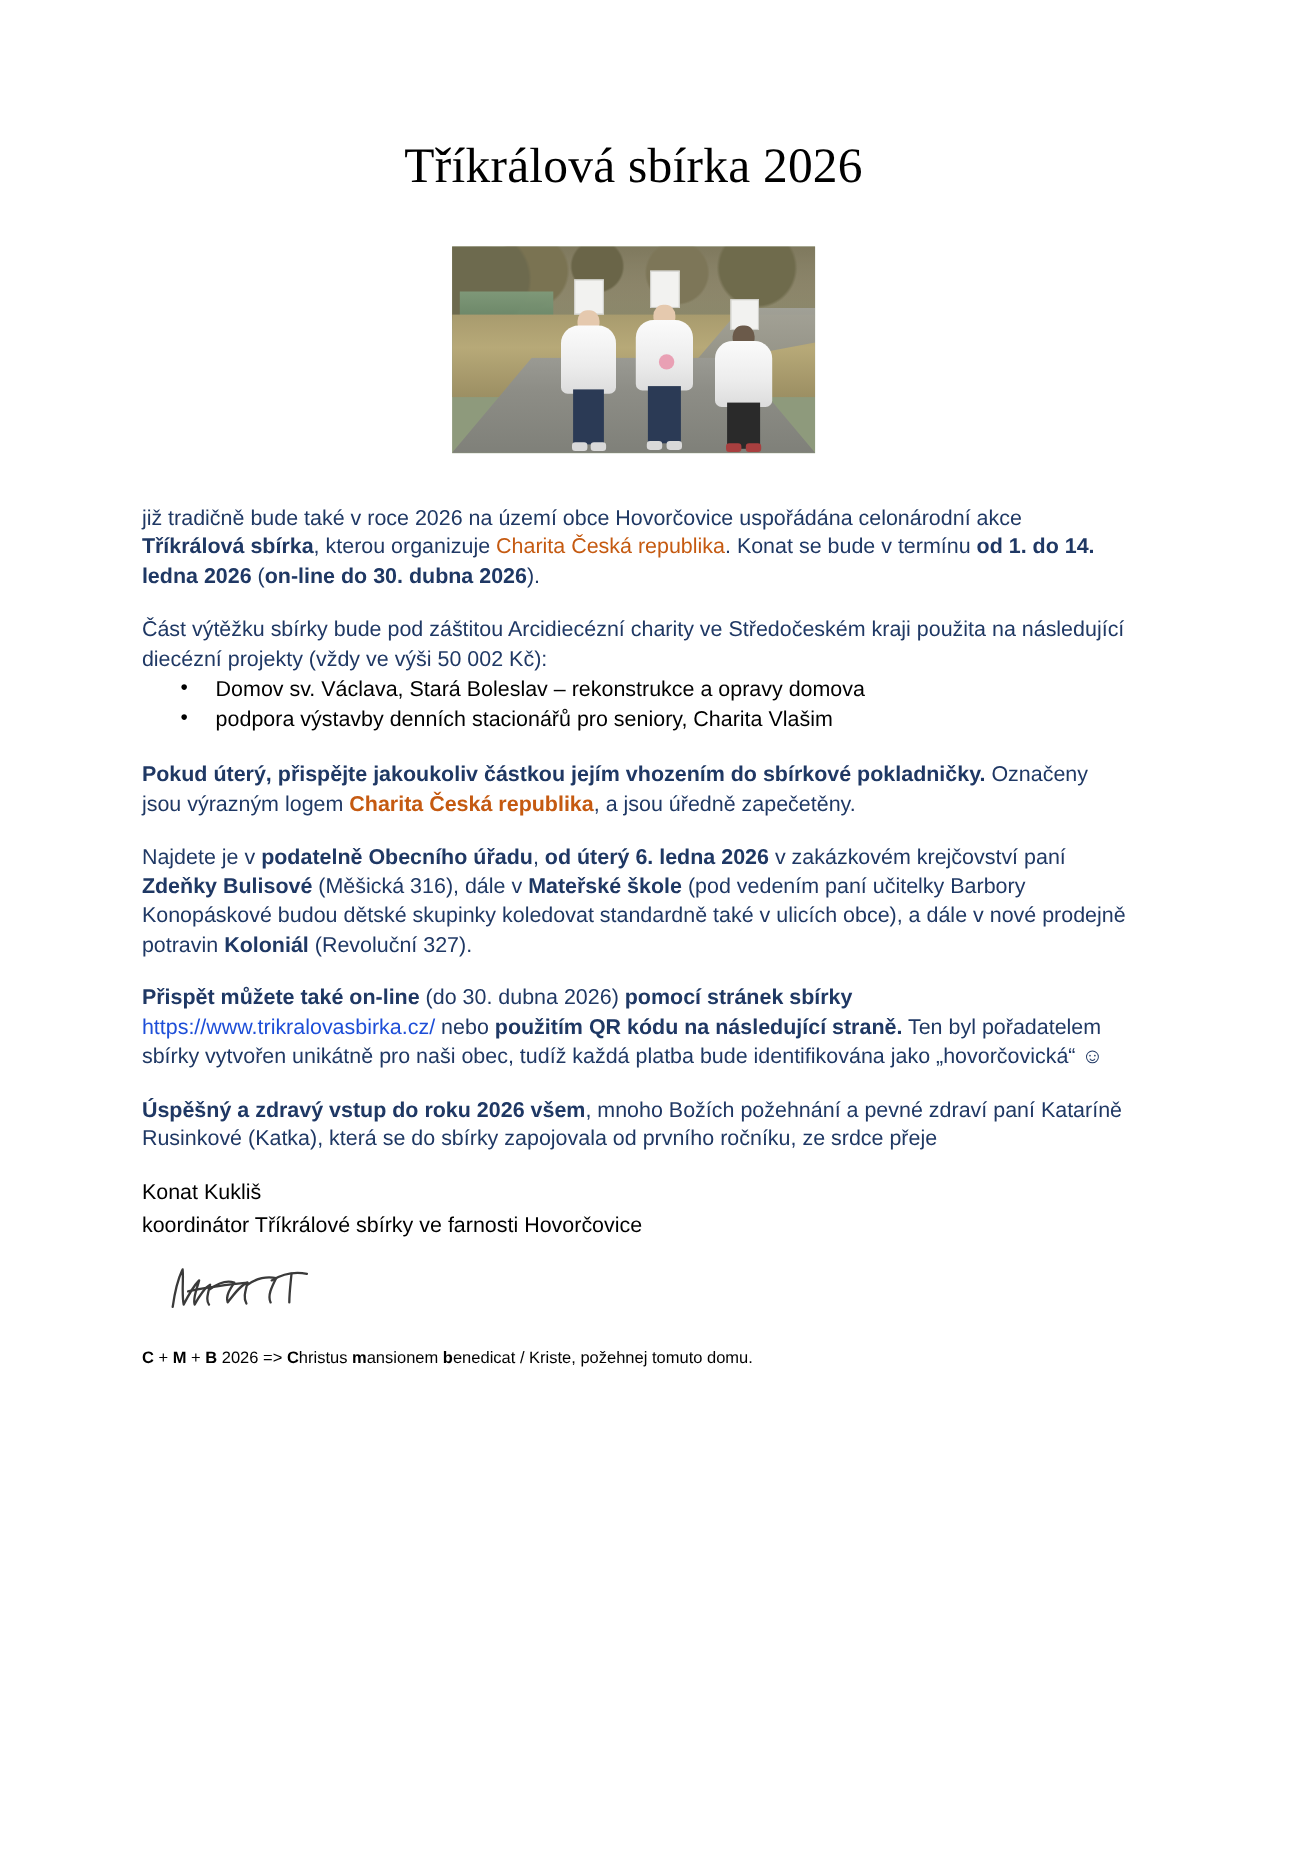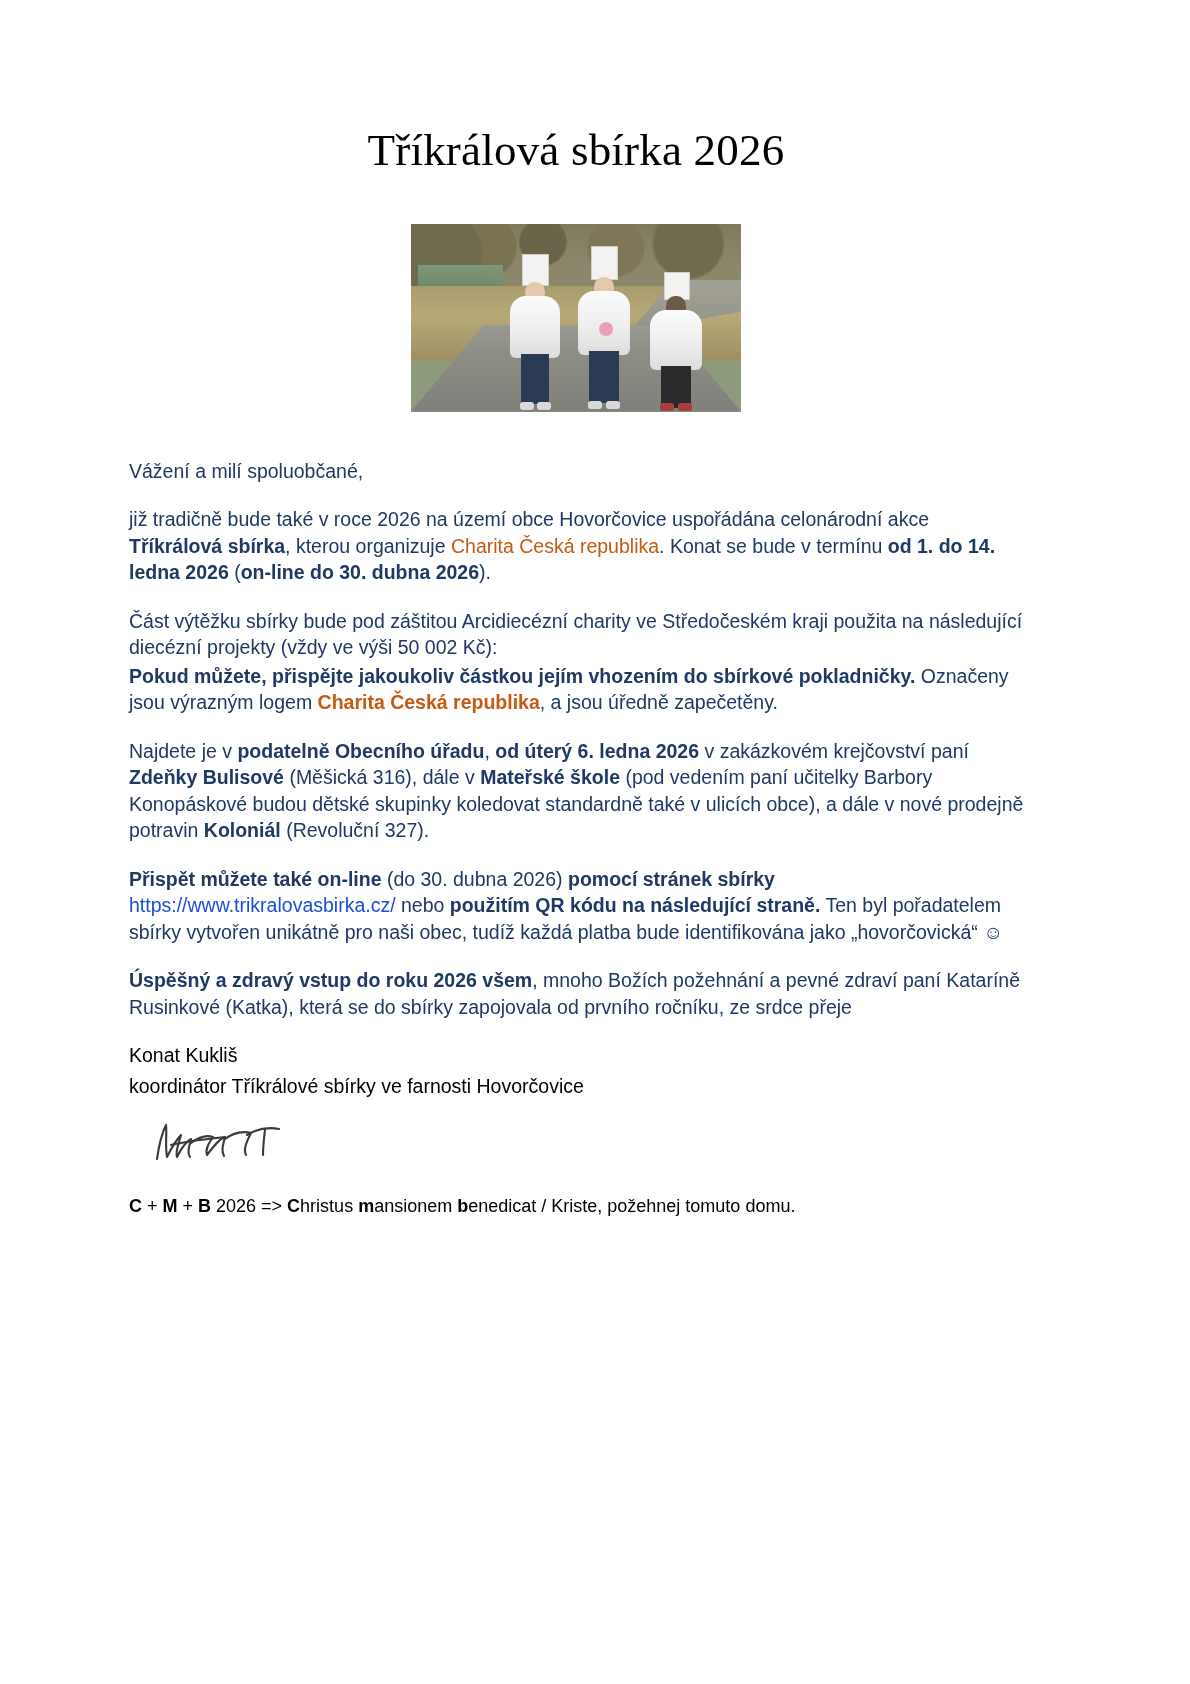--- a/index.html
+++ b/index.html
@@ -159,21 +159,21 @@
 
   .signature {
     margin: 16px 0 0 18px;
     width: 160px;
     height: 58px;
   }
 
   .closing {
     margin-top: 20px;
     color: #000000;
-    font-size: 18px;
+    font-size: 15px;
   }
 </style>
 </head>
 <body>
 
 <div class="page">
 
   <h1 class="doc-title">Tříkrálová sbírka 2026</h1>
 
   <div class="photo-wrap">
@@ -210,28 +210,31 @@
         <div class="k-robe" style="left:4px;top:50px;width:52px;height:60px;"></div>
         <div class="k-legs dark" style="left:15px;top:106px;width:30px;height:42px;"></div>
         <div class="k-shoe" style="left:14px;top:143px;width:14px;height:8px;background:#a83f3f;"></div>
         <div class="k-shoe" style="left:32px;top:143px;width:14px;height:8px;background:#a83f3f;"></div>
       </div>
     </div>
   </div>
 
   <div class="body-area">
 
-    <p class="para"><span>Vážení a milí spoluobčané,</span></p>
 
     <p class="para"><span>již tradičně bude také v roce 2026 na území obce Hovorčovice uspořádána celonárodní akce </span><span class="b">Tříkrálová sbírka</span><span>, kterou organizuje </span><span class="orange">Charita Česká republika</span><span>. Konat se bude v termínu </span><span class="b">od 1. do 14. ledna 2026</span><span> (</span><span class="b">on-line do 30. dubna 2026</span><span>).</span></p>
 
     <p class="para" style="margin-bottom:2px;"><span>Část výtěžku sbírky bude pod záštitou Arcidiecézní charity ve Středočeském kraji použita na následující diecézní projekty (vždy ve výši 50 002 Kč):</span></p>
 
-
-    <p class="para"><span class="b">Pokud můžete, přispějte jakoukoliv částkou jejím vhozením do sbírkové pokladničky.</span><span> Označeny jsou výrazným logem </span><span class="orange-b">Charita Česká republika</span><span>, a jsou úředně zapečetěny.</span></p>
+    <ul class="bullets">
+      <li><span>Domov sv. Václava, Stará Boleslav – rekonstrukce a opravy domova</span></li>
+      <li><span>podpora výstavby denních stacionářů pro seniory, Charita Vlašim</span></li>
+    </ul>
+
+    <p class="para"><span class="b">Pokud úterý, přispějte jakoukoliv částkou jejím vhozením do sbírkové pokladničky.</span><span> Označeny jsou výrazným logem </span><span class="orange-b">Charita Česká republika</span><span>, a jsou úředně zapečetěny.</span></p>
 
     <p class="para"><span>Najdete je v </span><span class="b">podatelně Obecního úřadu</span><span>, </span><span class="b">od úterý 6. ledna 2026</span><span> v zakázkovém krejčovství paní </span><span class="b">Zdeňky Bulisové</span><span> (Měšická 316), dále v </span><span class="b">Mateřské škole</span><span> (pod vedením paní učitelky Barbory Konopáskové budou dětské skupinky koledovat standardně také v ulicích obce), a dále v nové prodejně potravin </span><span class="b">Koloniál</span><span> (Revoluční 327).</span></p>
 
     <p class="para"><span class="b">Přispět můžete také on-line</span><span> (do 30. dubna 2026) </span><span class="b">pomocí stránek sbírky</span> <span class="green-b">https://www.trikralovasbirka.cz/</span><span> nebo </span><span class="b">použitím QR kódu na následující straně.</span><span> Ten byl pořadatelem sbírky vytvořen unikátně pro naši obec, tudíž každá platba bude identifikována jako „hovorčovická“ ☺</span></p>
 
     <p class="para"><span class="b">Úspěšný a zdravý vstup do roku 2026 všem</span><span>, mnoho Božích požehnání a pevné zdraví paní Kataríně Rusinkové (Katka), která se do sbírky zapojovala od prvního ročníku, ze srdce přeje</span></p>
 
     <div class="sig-block">Konat Kukliš</div>
     <div class="sig-block">koordinátor Tříkrálové sbírky ve farnosti Hovorčovice</div>
 

